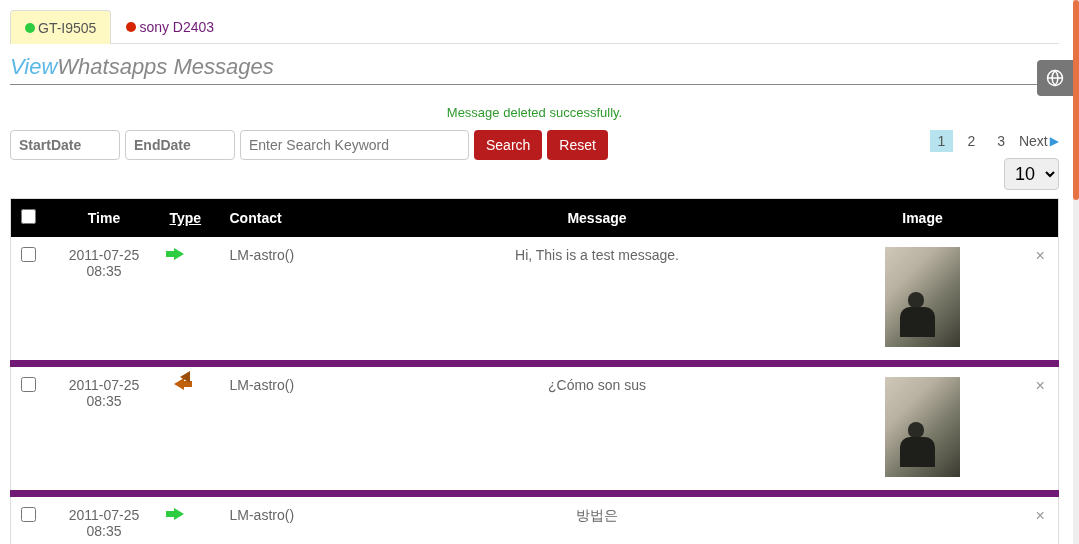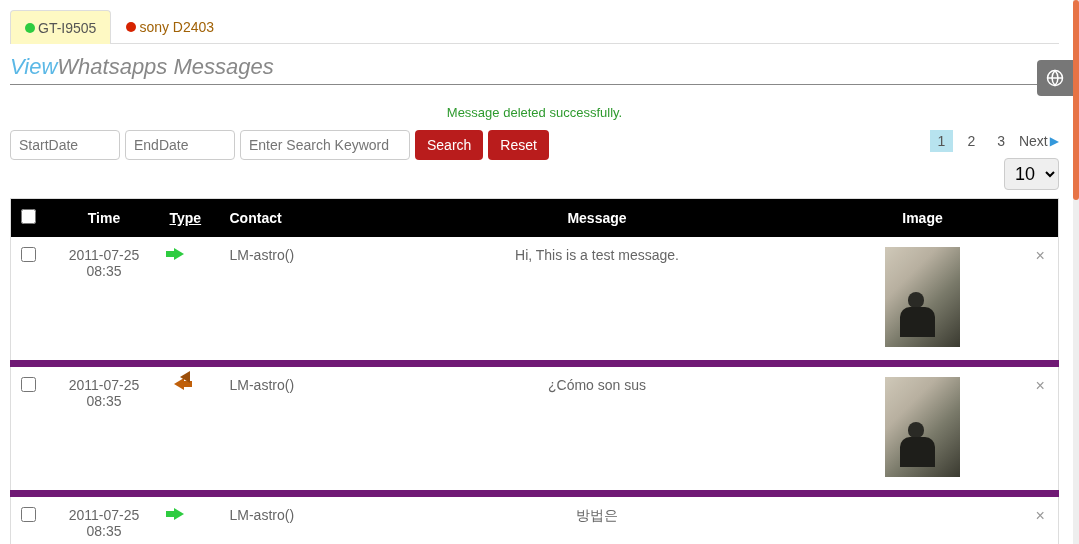--- a/index.html
+++ b/index.html
@@ -3,38 +3,38 @@
   <meta charset="utf-8">
   <style>
     * { box-sizing: border-box; margin: 0; padding: 0; }
     body { font-family: Arial, Helvetica, sans-serif; font-size: 14px; color: #555; background: #fff; width: 1079px; height: 544px; overflow: hidden; position: relative; }
     .scrollbar-track { position: absolute; right: 0; top: 0; width: 6px; height: 100%; background: #eee; }
     .scrollbar-thumb { position: absolute; right: 0; top: 0; width: 6px; height: 200px; background: #e77345; border-radius: 3px; }
     
     .container { padding: 10px 20px 0 10px; }
     
     .tabs { display: flex; border-bottom: 1px solid #ddd; margin-bottom: 10px; }
-    .tab { padding: 8px 14px; border: 1px solid transparent; border-bottom: none; border-radius: 4px 4px 0 0; cursor: pointer; color: #a16207; display: flex; align-items: center; gap: 3px; }
+    .tab { padding: 8px 14px; border: 1px solid transparent; border-bottom: none; border-radius: 4px 4px 0 0; cursor: pointer; color: #701a75; display: flex; align-items: center; gap: 3px; }
     .tab.active { border-color: #ddd; background: #fef9c3; color: #555; margin-bottom: -1px; }
     .dot { display: inline-block; width: 10px; height: 10px; border-radius: 50%; }
     .dot-green { background: #2ecc40; }
     .dot-red { background: #d62300; }
     
     .page-title { font-size: 22px; font-style: italic; color: #888; border-bottom: 1px solid #888; padding-bottom: 4px; margin-bottom: 20px; }
     .page-title .view { color: #5bb8e6; }
     
     .globe-btn { position: absolute; right: 6px; top: 60px; background: #777; color: #fff; width: 36px; height: 36px; border-radius: 4px 0 0 4px; display: flex; align-items: center; justify-content: center; cursor: pointer; font-size: 16px; }
     
     .alert-success { text-align: center; color: #2e9a2e; font-size: 13px; margin-bottom: 10px; }
     
     .controls-row { display: flex; justify-content: space-between; align-items: flex-start; margin-bottom: 8px; }
     .controls-left { display: flex; gap: 5px; align-items: center; }
     .input-field { border: 1px solid #ccc; border-radius: 4px; padding: 5px 8px; font-size: 14px; color: #999; height: 30px; }
-    .input-date { width: 110px; }
-    .input-search { width: 170px; }
+    .input-date { width: 110px; font-weight: bold; }
+    .input-search { width: 229px; }
     .btn { background: #b91c1c; color: #fff; border: none; border-radius: 4px; padding: 6px 12px; font-size: 14px; cursor: pointer; height: 30px; }
     
     .controls-right { display: flex; flex-direction: column; align-items: flex-end; gap: 6px; }
     .pagination { display: flex; gap: 6px; align-items: center; }
     .page-num { padding: 3px 8px; cursor: pointer; color: #555; }
     .page-num.active { background: #b7e3ef; }
     .next-link { display: flex; align-items: center; gap: 2px; cursor: pointer; color: #555; }
     .next-arrow { color: #3498db; font-size: 12px; }
     .page-size { border: 1px solid #ccc; border-radius: 4px; padding: 4px 6px; font-size: 18px; }
     

